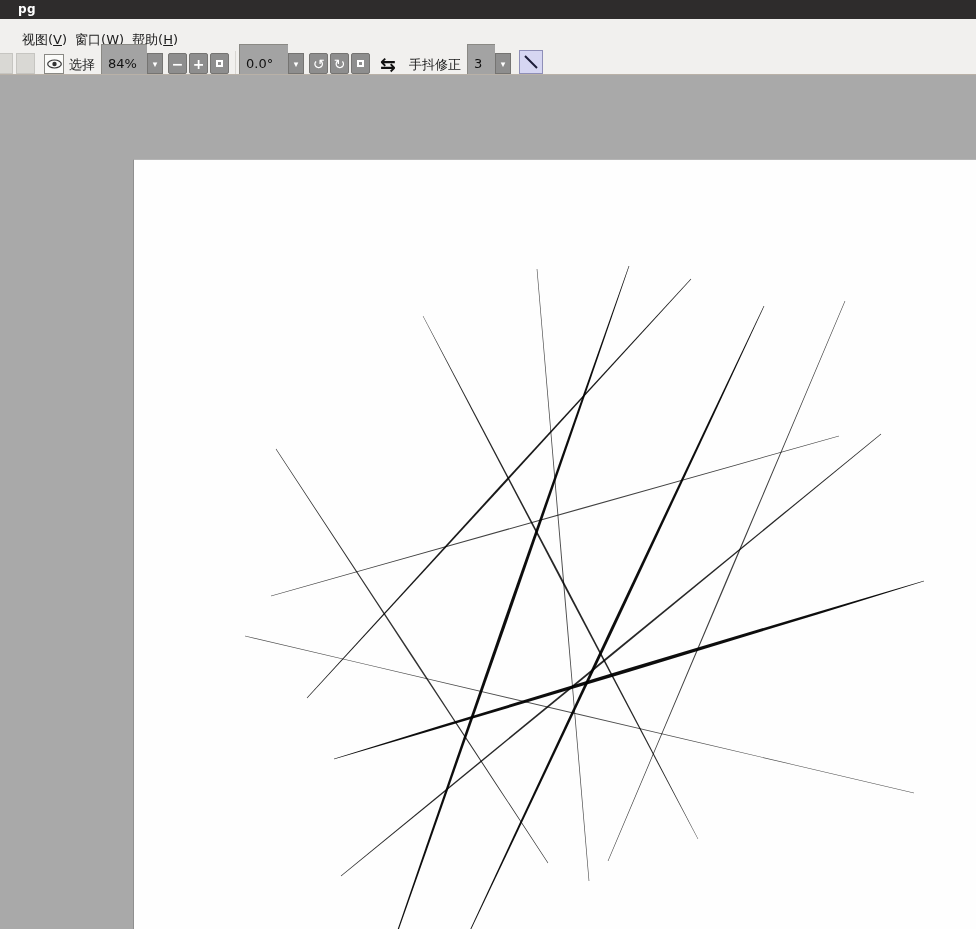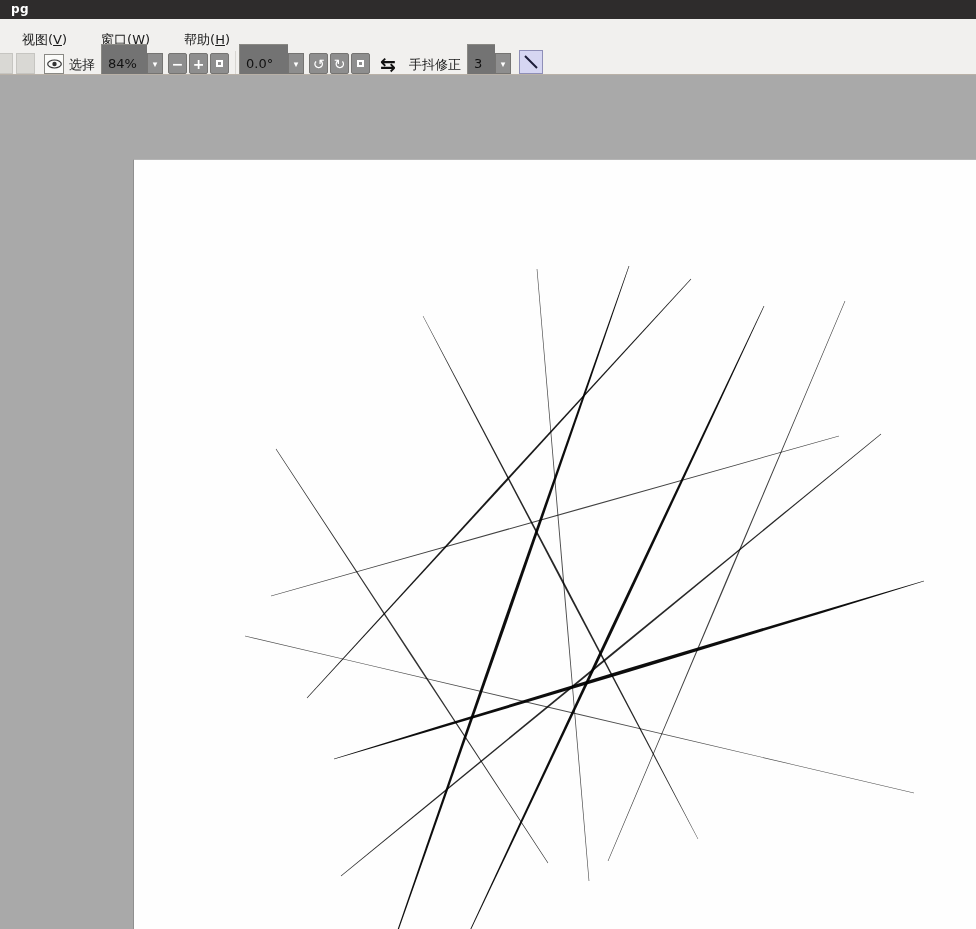--- a/index.html
+++ b/index.html
@@ -8,40 +8,40 @@
     --tool_selected_bg:#d6d6f2; --tool_selected_border:#8f8fb8; --ink:#000000;
     --divider:#d8d6d2; --toolbar_edge:#b9b1a7; --toolbar_edge_hi:#f8f6f3;
     --disabled_btn:#d9d8d4; --disabled_btn_border:#c6c5c1;
   }
   *{margin:0;padding:0;box-sizing:border-box;}
   html,body{width:976px;height:929px;overflow:hidden;}
   body{font-family:"DejaVu Sans","Liberation Sans",sans-serif;background:var(--workspace);position:relative;}
 
   
   .titlebar{position:absolute;left:0;top:0;width:976px;height:19px;background:var(--titlebar);color:#fff;
-    font-size:12px;font-weight:bold;line-height:19px;padding-left:11px;letter-spacing:0.5px;}
+    font-size:12px;font-weight:bold;line-height:19px;padding-left:18px;letter-spacing:0.5px;}
 
   
   .menubar{position:absolute;left:0;top:19px;width:976px;height:43px;background:var(--chrome);
-    display:flex;align-items:center;gap:26px;padding-left:18px;font-size:13px;color:#1a1a1a;
+    display:flex;align-items:center;padding-left:18px;font-size:13px;color:#1a1a1a;
     border-bottom:1px solid var(--divider);}
   .menu-item{cursor:default;padding:2px 4px;}
   .menu-item .mn{text-decoration:underline;}
 
   
   .toolbar{position:absolute;left:0;top:47px;width:976px;height:27px;background:var(--chrome);
     display:flex;align-items:flex-end;font-size:13px;color:#1a1a1a;}
   .toolbar::after{content:"";position:absolute;left:0;top:27px;width:976px;height:1px;background:var(--toolbar_edge);box-shadow:0 1px 0 var(--toolbar_edge_hi);}
   .tb-sq{width:19px;height:21px;background:var(--disabled_btn);border:1px solid var(--disabled_btn-border,#c6c5c1);margin-right:3px;flex:none;}
   .tb-sq.cut{margin-left:-6px;}
   .eye-btn{width:20px;height:20px;background:#fbfbf9;border:1px solid var(--field_border);margin-left:6px;
     display:flex;align-items:center;justify-content:center;flex:none;}
   .tb-label{margin:0 6px 0 5px;white-space:nowrap;}
   .combo{display:flex;align-items:center;flex:none;height:21px;}
-  .combo .field{height:39px;background:#737373;border:1px solid var(--field_border);border-right:none;
+  .combo .field{height:39px;background:#a3a3a3;border:1px solid var(--field_border);border-right:none;
     display:flex;align-items:center;padding-left:6px;font-size:13px;color:#111;}
   .combo .drop{width:16px;height:21px;background:var(--button);border:1px solid var(--button_border);
     color:#fff;font-size:9px;display:flex;align-items:center;justify-content:center;}
   .sq-btn{width:19px;height:21px;background:var(--button);border:1px solid var(--button_border);border-radius:2px;
     color:#fff;display:flex;align-items:center;justify-content:center;font-size:14px;font-weight:bold;
     margin-left:2px;flex:none;line-height:1;}
   .sq-btn.rot{font-size:14px;font-weight:normal;}
   .reset-ico{width:7px;height:7px;border:2px solid #fff;}
   .vsep{width:1px;height:23px;background:var(--divider);margin:0 3px;flex:none;}
   .flip{font-size:19px;font-weight:bold;color:#111;margin:0 8px 0 10px;line-height:1;}

